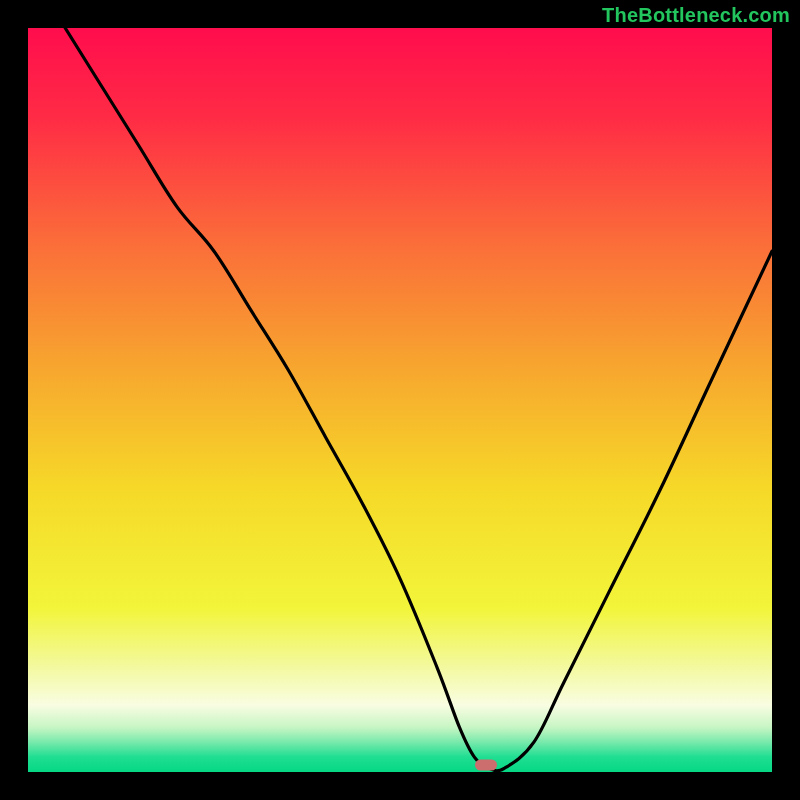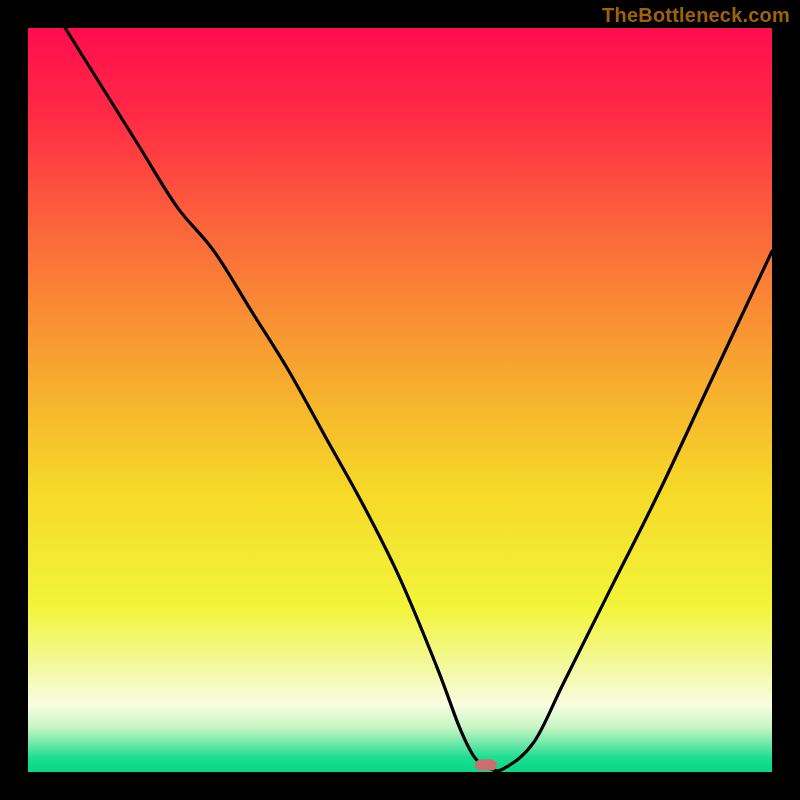--- a/index.html
+++ b/index.html
@@ -39,21 +39,21 @@
     position: absolute;
     width: 22px;
     height: 11px;
     border-radius: 6px;
     transform: translate(-50%, -50%);
   }
   .watermark {
     position: absolute;
     top: 4px;
     right: 10px;
-    color: #a16207;
+    color: #22c55e;
     font-size: 20px;
     font-weight: 600;
     letter-spacing: 0.2px;
     user-select: none;
   }
 </style>
 </head>
 <body>
 
 <div class="frame">

